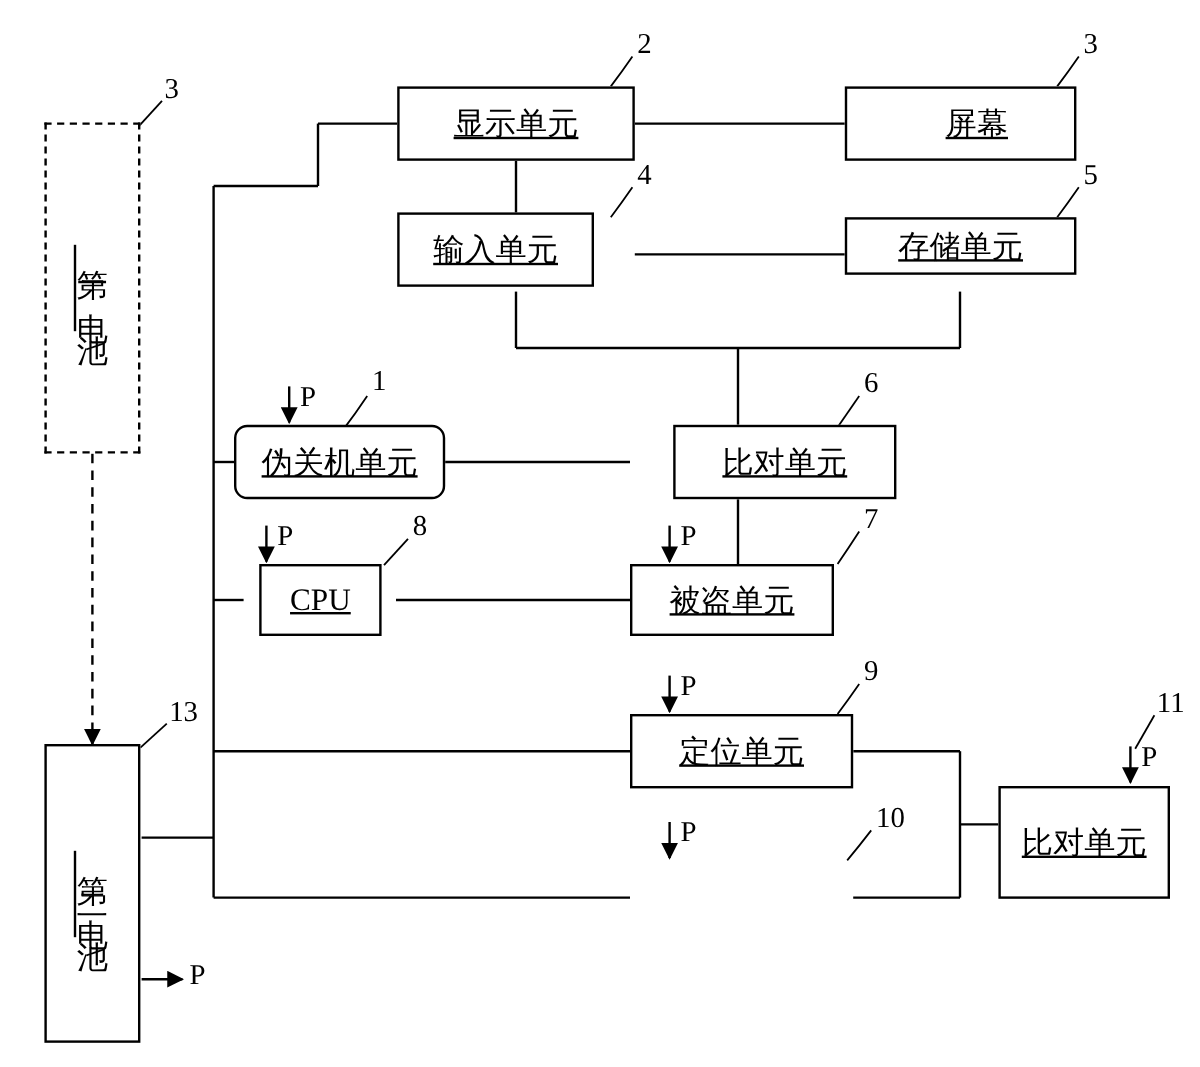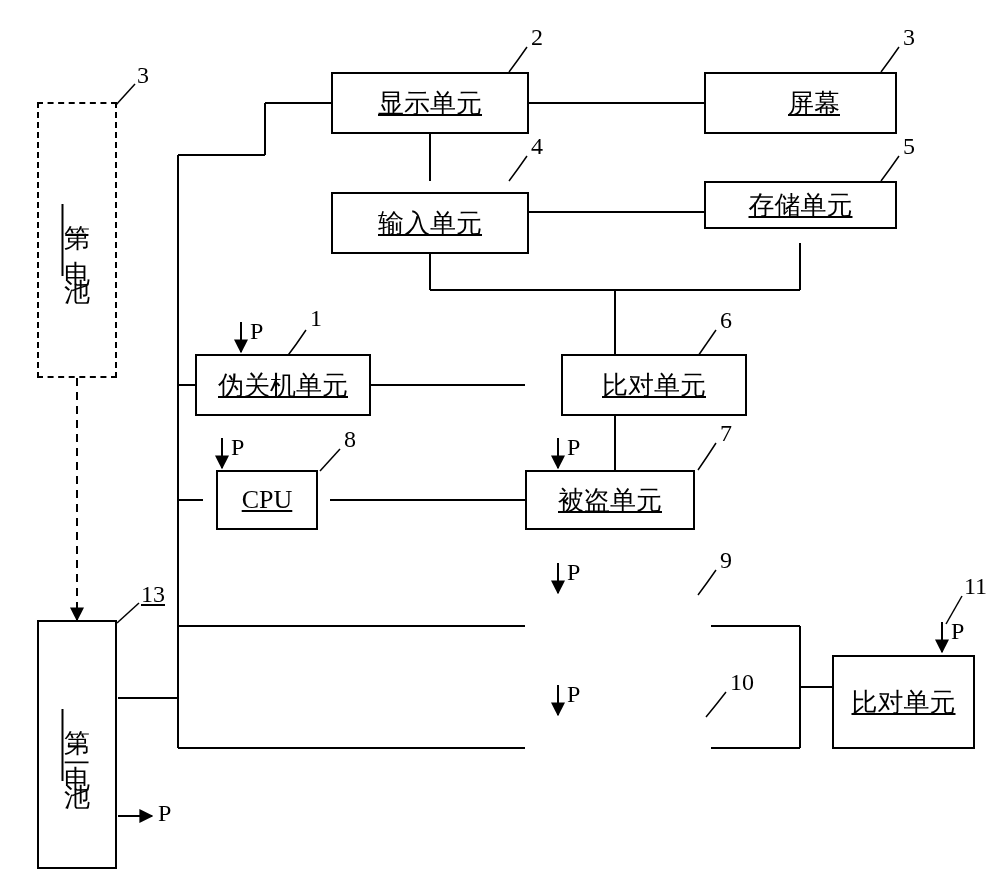--- a/index.html
+++ b/index.html
@@ -145,63 +145,66 @@
   </div>
 
   <div class="box" style="left:331px; top:72px; width:198px; height:62px;">
     <span>显示单元</span>
   </div>
 
   <div class="box" style="left:704px; top:72px; width:193px; height:62px;padding-left:27px;">
     <span>屏幕</span>
   </div>
 
-  <div class="box" style="left:331px; top:192px; width:198px; height:62px;">
+  <div class="box" style="left:331px; top:177px; width:164px; height:62px;">
     <span>输入单元</span>
   </div>
 
   <div class="box" style="left:704px; top:181px; width:193px; height:48px;">
     <span>存储单元</span>
   </div>
 
-  <div class="box" style="left:195px; top:354px; width:176px; height:62px;">
+  <div class="box" style="left:195px; top:354px; width:176px; height:62px;border-radius:11px;">
     <span>伪关机单元</span>
   </div>
 
   <div class="box" style="left:525px; top:354px; width:186px; height:62px;margin-left:36px;">
     <span>比对单元</span>
   </div>
 
   <div class="box" style="left:216px; top:470px; width:102px; height:60px; font-family: 'Times New Roman', serif;">
     <span>CPU</span>
   </div>
 
   <div class="box" style="left:525px; top:470px; width:170px; height:60px;">
     <span>被盗单元</span>
   </div>
 
+  <div class="box" style="left:525px; top:595px; width:186px; height:62px;">
+    <span>定位单元</span>
+  </div>
 
 
   <div class="box" style="left:832px; top:655px; width:143px; height:94px;">
     <span>比对单元</span>
   </div>
 
   <span class="num" style="left:310px; top:305px;">1</span>
   <span class="num" style="left:531px; top:24px;">2</span>
   <span class="num" style="left:903px; top:24px;">3</span>
   <span class="num" style="left:531px; top:133px;">4</span>
   <span class="num" style="left:903px; top:133px;">5</span>
   <span class="num" style="left:720px; top:307px;">6</span>
   <span class="num" style="left:720px; top:420px;">7</span>
   <span class="num" style="left:344px; top:426px;">8</span>
   <span class="num" style="left:720px; top:547px;">9</span>
   <span class="num" style="left:730px; top:669px;">10</span>
   <span class="num" style="left:964px; top:573px;">11</span>
   <span class="num" style="left:137px; top:62px;">3</span>
-  <span class="num" style="left:141px; top:581px;text-decoration:underline;">13</span>
+  <span class="num" style="left:141px; top:581px;">13</span>
 
   <span class="p-label" style="left:250px; top:318px;">P</span>
   <span class="p-label" style="left:231px; top:434px;">P</span>
   <span class="p-label" style="left:567px; top:434px;">P</span>
   <span class="p-label" style="left:567px; top:559px;">P</span>
   <span class="p-label" style="left:567px; top:681px;">P</span>
   <span class="p-label" style="left:951px; top:618px;">P</span>
   <span class="p-label" style="left:158px; top:800px;">P</span>
 
 </div>

